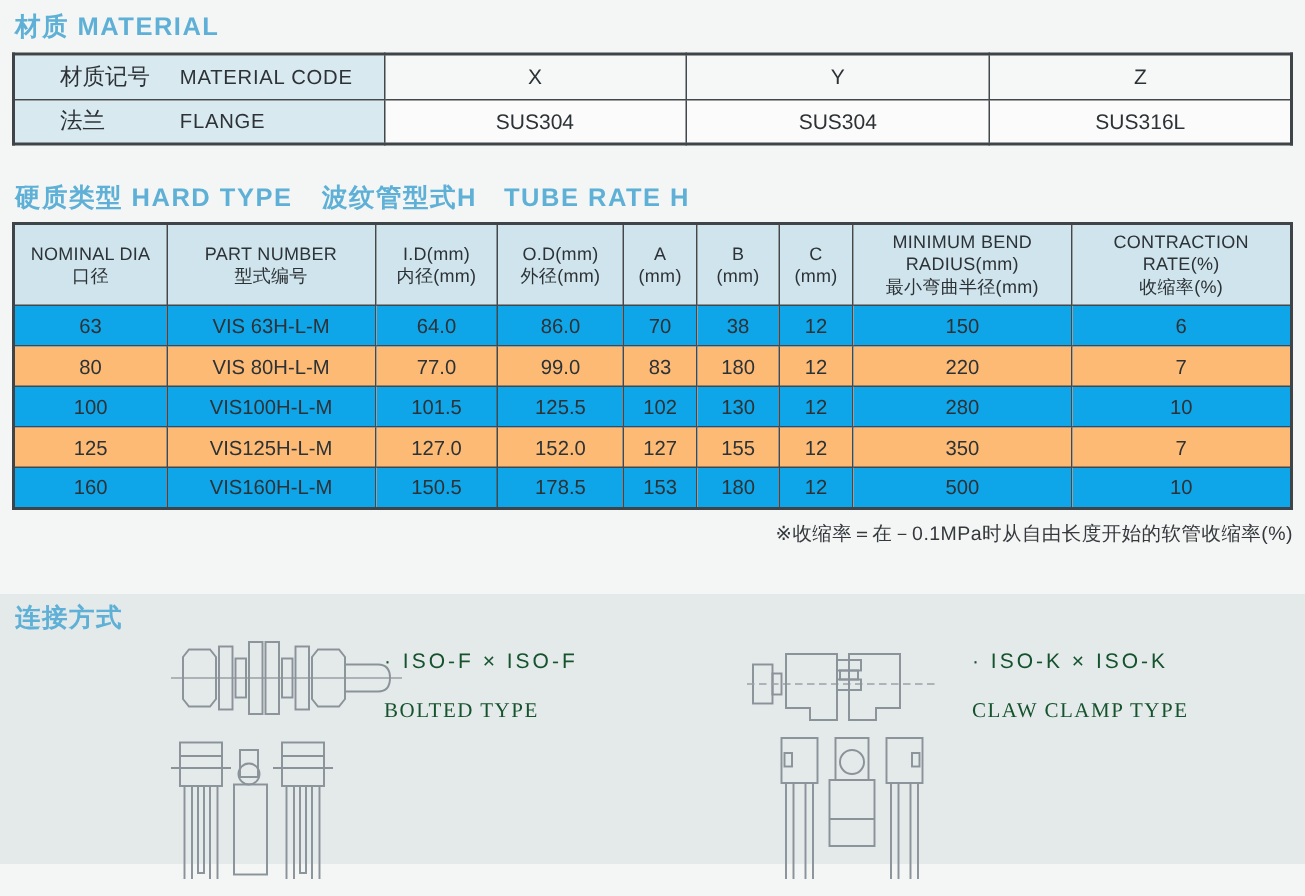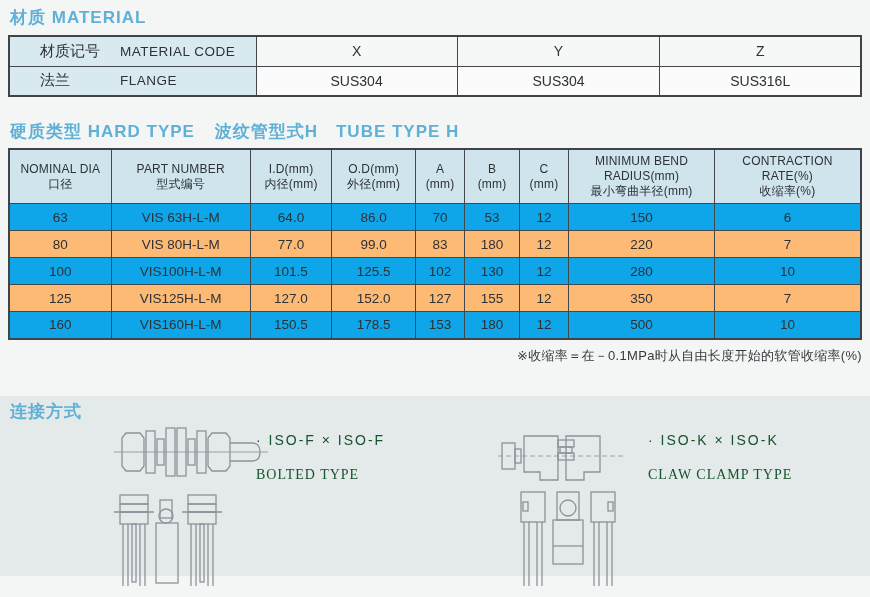--- a/index.html
+++ b/index.html
@@ -110,21 +110,21 @@
       </td>
       <td>SUS304</td>
       <td>SUS304</td>
       <td>SUS316L</td>
     </tr>
   </tbody>
     </table>
 
   <div class="sec-title title2">
     <span>硬质类型 HARD TYPE</span>
-    <span class="part2">波纹管型式H　TUBE TYPE H</span>
+    <span class="part2">波纹管型式H　TUBE RATE H</span>
   </div>
 
   <table class="t2">
     <colgroup>
       <col style="width:12%">
         <col style="width:16.3%">
         <col style="width:9.6%">
         <col style="width:9.8%">
       <col style="width:5.8%">
         <col style="width:6.4%">
@@ -172,21 +172,21 @@
         <span class="hl">RATE(%)</span>
         <span class="hl">收缩率(%)</span>
       </th>
     </tr>
     <tr>
       <td>63</td>
       <td>VIS 63H-L-M</td>
       <td>64.0</td>
       <td>86.0</td>
       <td>70</td>
-      <td>53</td>
+      <td>38</td>
       <td>12</td>
       <td>150</td>
       <td>6</td>
     </tr>
     <tr class="stripe">
       <td>80</td>
       <td>VIS 80H-L-M</td>
       <td>77.0</td>
       <td>99.0</td>
       <td>83</td>

